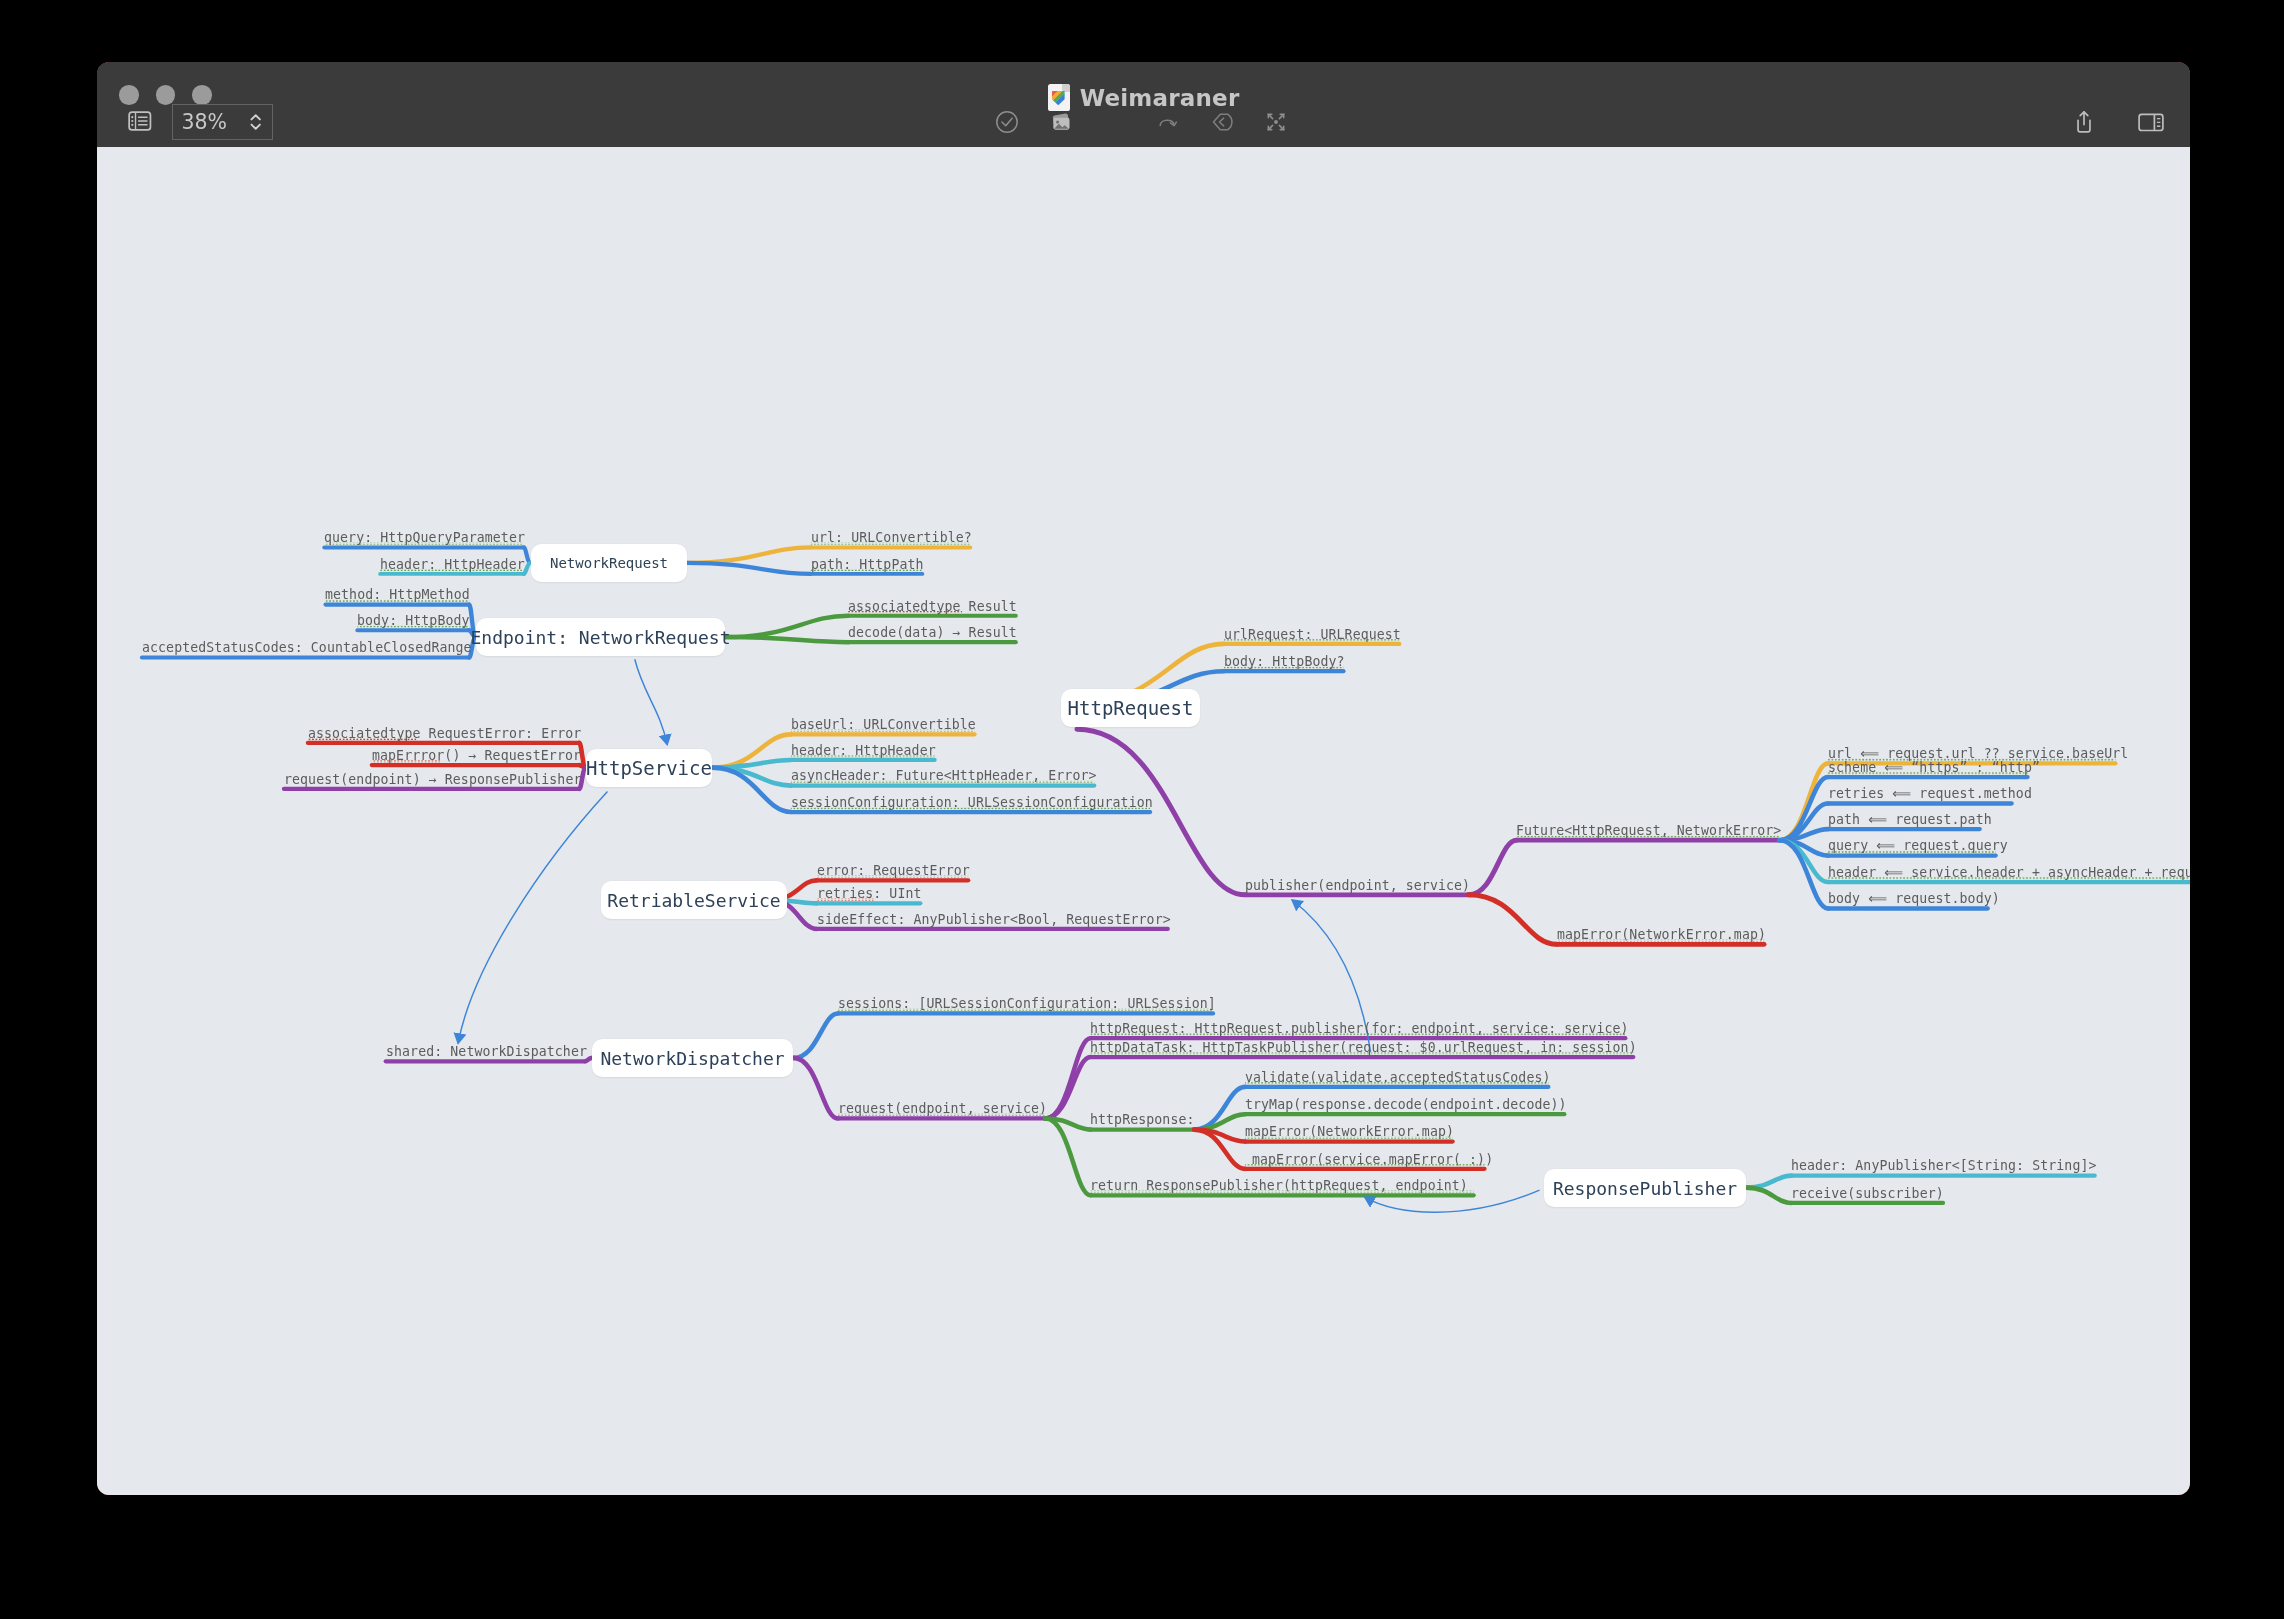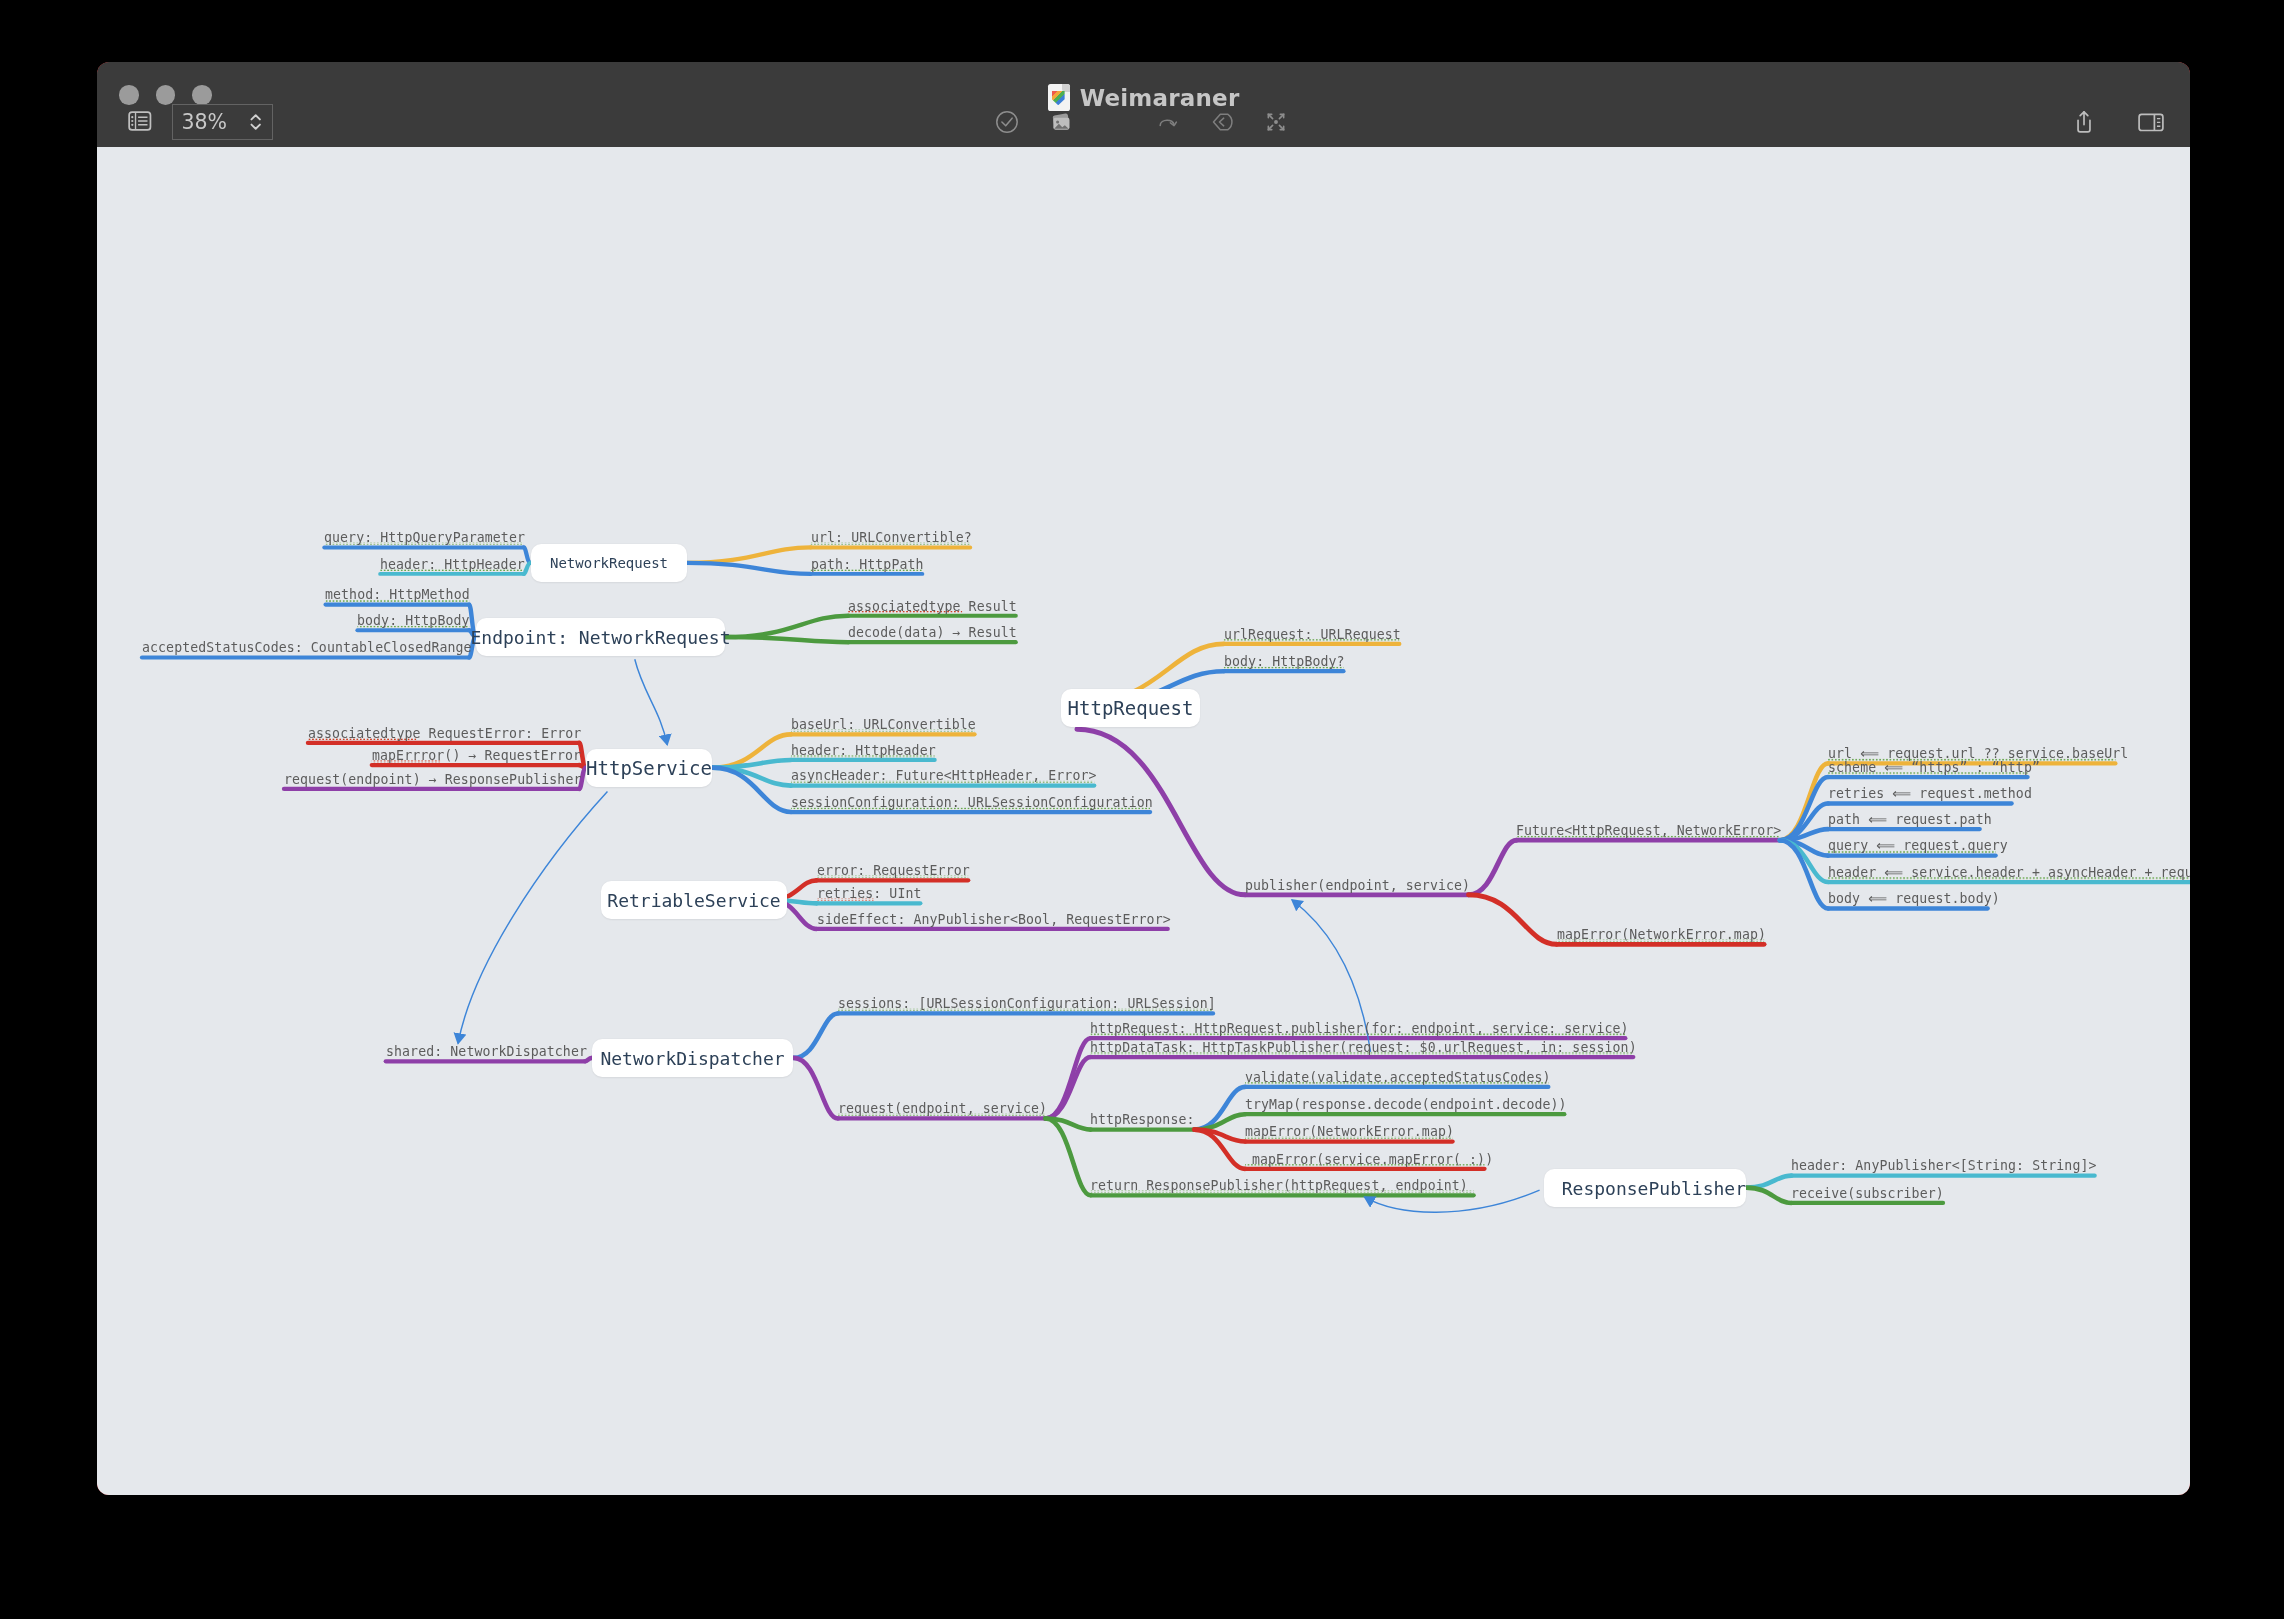--- a/index.html
+++ b/index.html
@@ -336,21 +336,21 @@
     </div>
 
     <div class="node" style="left:495px;top:892px;width:201px;height:38px;">
       <span style="font-size:18px">NetworkDispatcher</span>
     </div>
 
     <div class="node" style="left:964px;top:542px;width:139px;height:38px;">
       <span style="font-size:19px">HttpRequest</span>
     </div>
 
-    <div class="node" style="left:1447px;top:1022px;width:202px;height:38px;justify-content:flex-end;">
+    <div class="node" style="left:1447px;top:1022px;width:202px;height:38px;">
       <span style="font-size:18px">ResponsePublisher</span>
     </div>
 
     <div id="leaves">
         <div class="leaf" style="left: 227px; top: 383px;">query: HttpQueryParameter</div>
         <div class="leaf" style="left: 283px; top: 410px;">header: HttpHeader</div>
         <div class="leaf" style="left: 714px; top: 383px;">url: URLConvertible?</div>
         <div class="leaf" style="left: 714px; top: 410px;">path: HttpPath</div>
         <div class="leaf" style="left: 228px; top: 440px;">method: HttpMethod</div>
         <div class="leaf" style="left: 260px; top: 466px;">body: HttpBody</div>

